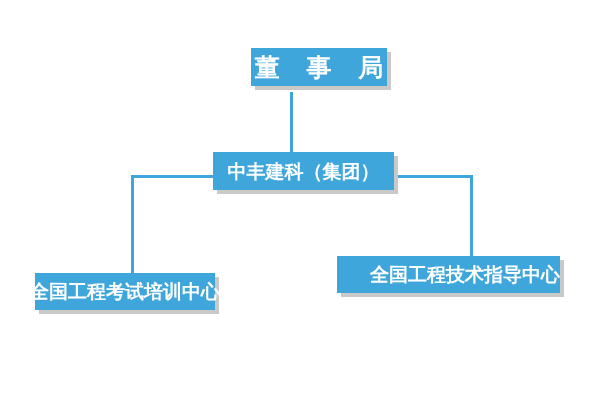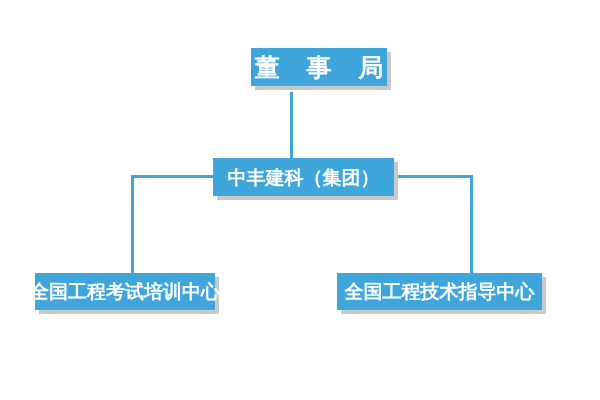--- a/index.html
+++ b/index.html
@@ -59,41 +59,42 @@
   }
   #node-board .node-label {
     font-size: 25px;
     letter-spacing: 9px;
     text-indent: 9px;
   }
 
   
   #node-group {
     left: 213px;
-    top: 158px;
+    top: 152px;
     width: 181px;
     height: 38px;
   }
   #node-group .node-label {
     font-size: 19px;
     letter-spacing: 0px;
   }
 
   
   #node-exam-center {
     left: 35px;
     top: 273px;
     width: 180px;
     height: 37px;
   }
   #node-tech-center {
     left: 337px;
-    top: 273px;
-    width: 205px;
+    top: 256px;
+    width: 223px;
     height: 37px;
+    justify-content: flex-end;
   }
   #node-exam-center .node-label,
   #node-tech-center .node-label {
     font-size: 19px;
     letter-spacing: 0px;
   }
 </style>
 </head>
 <body>
 

